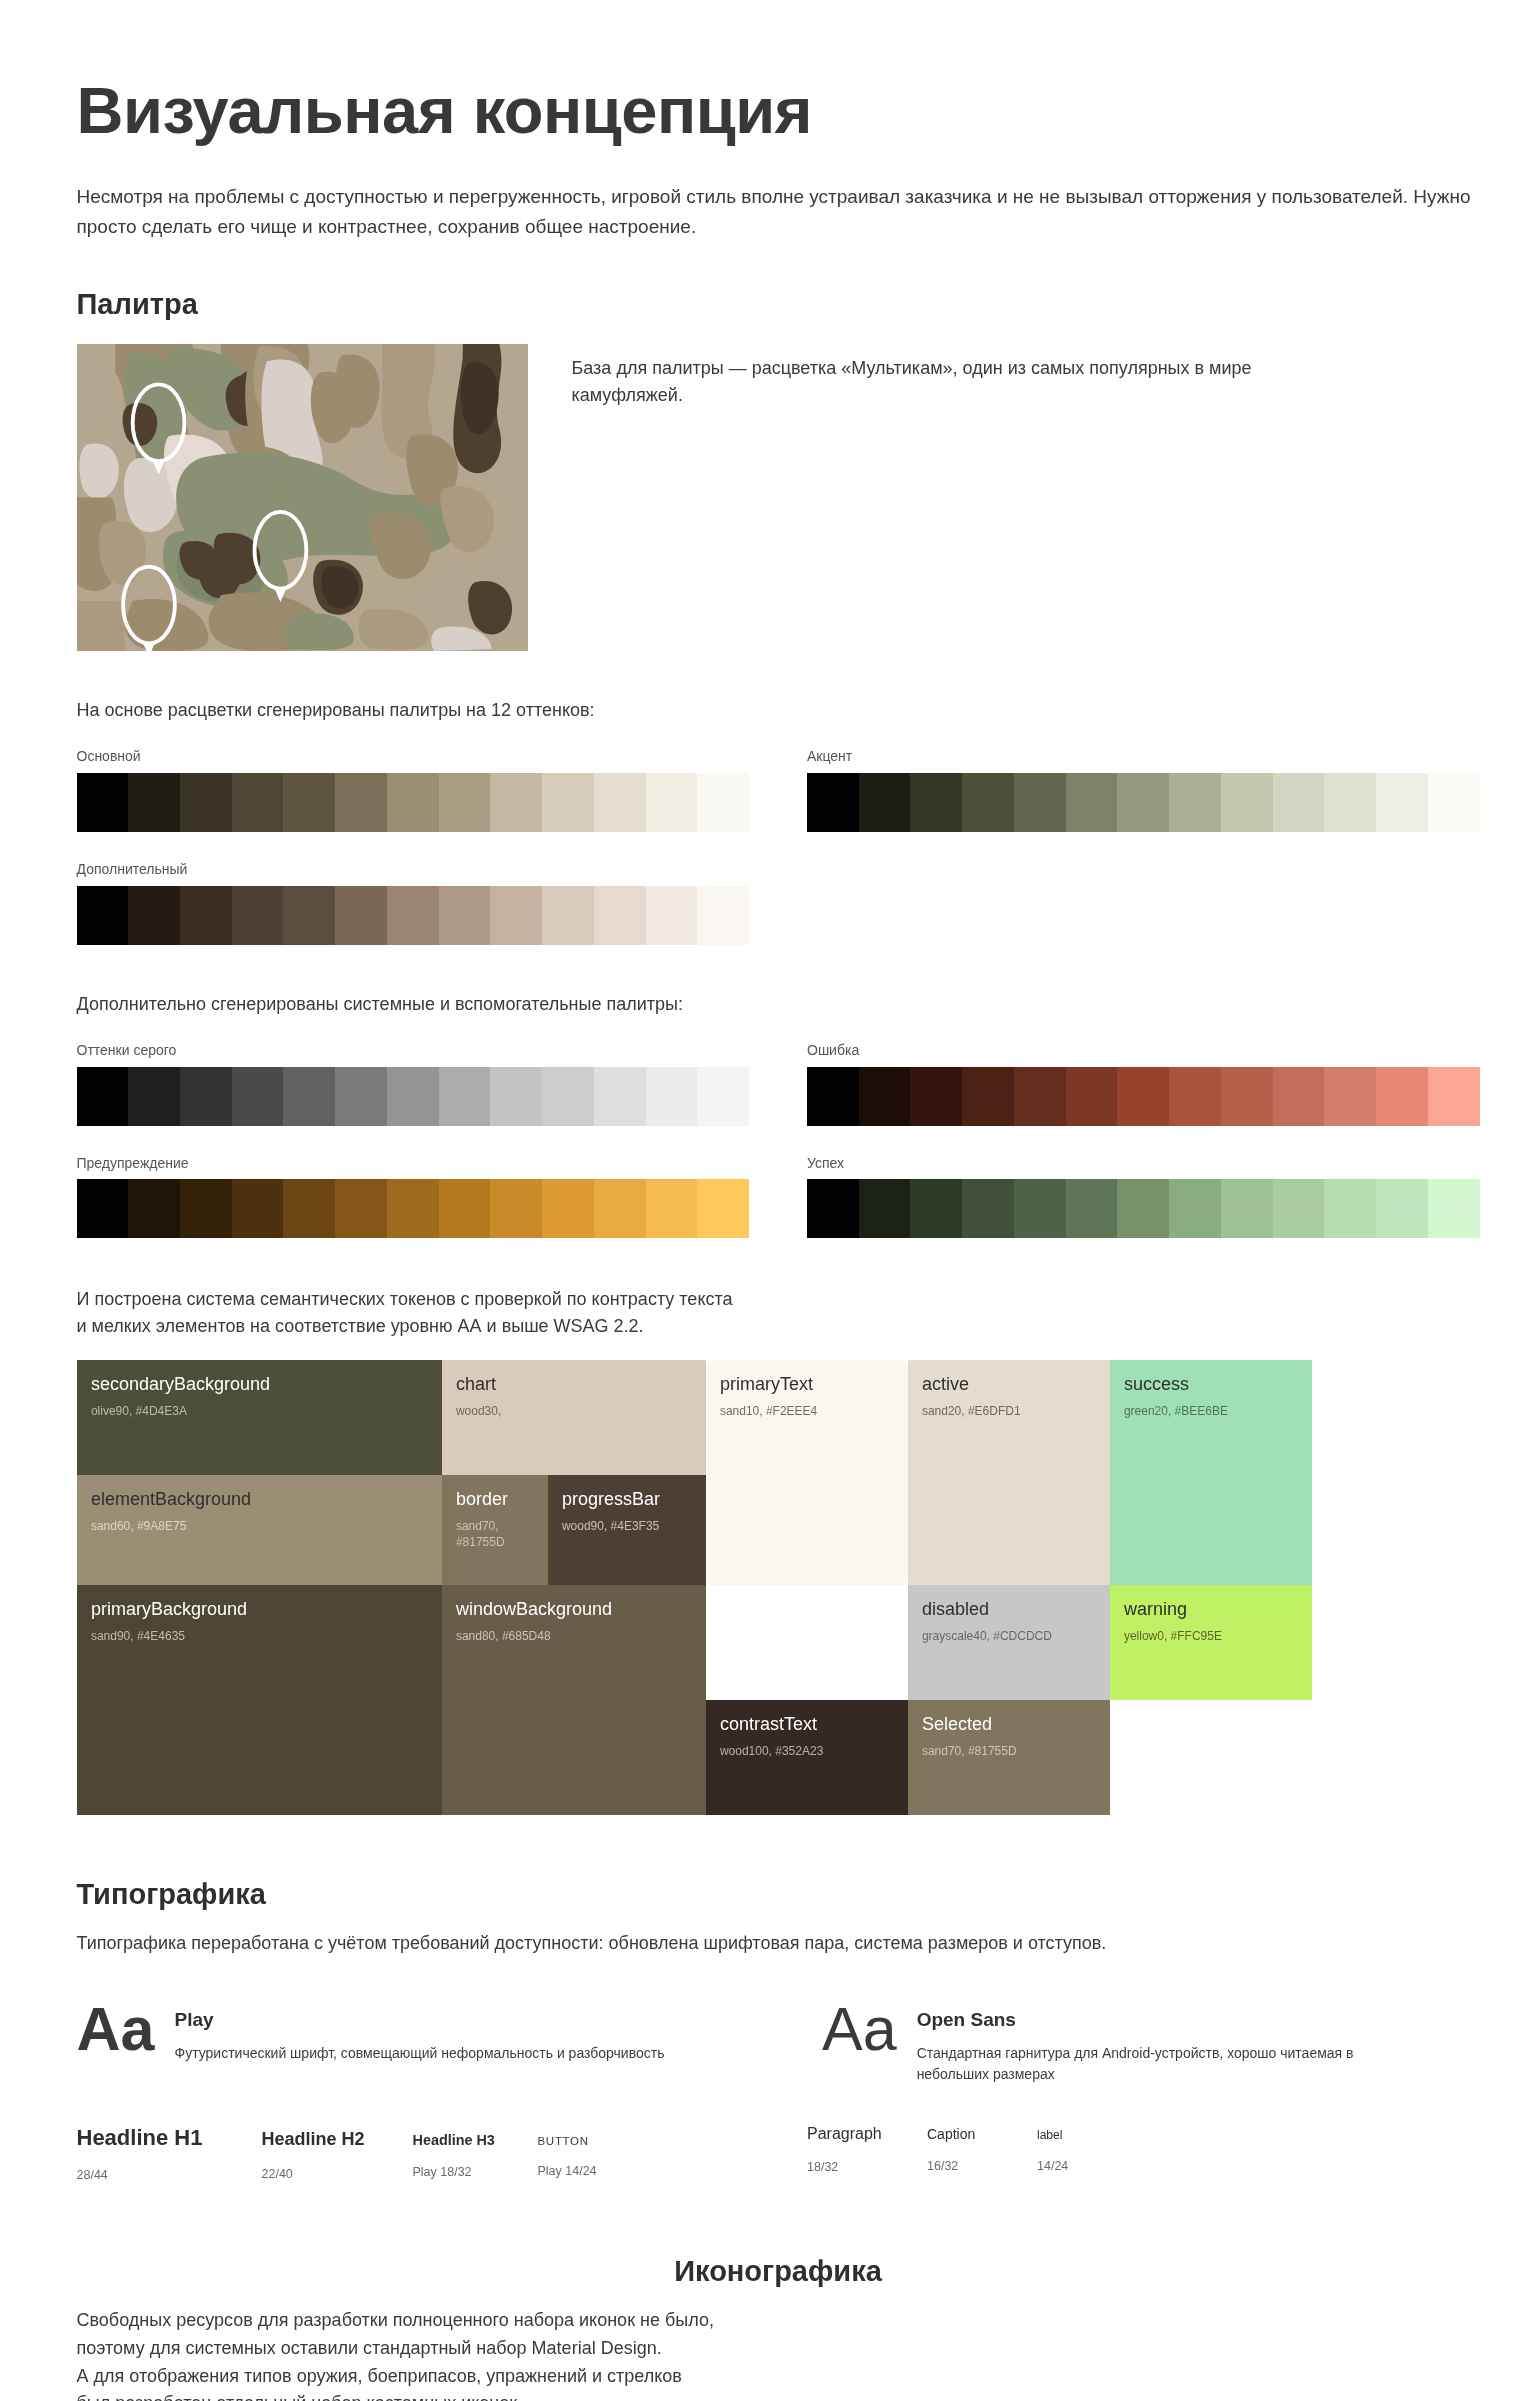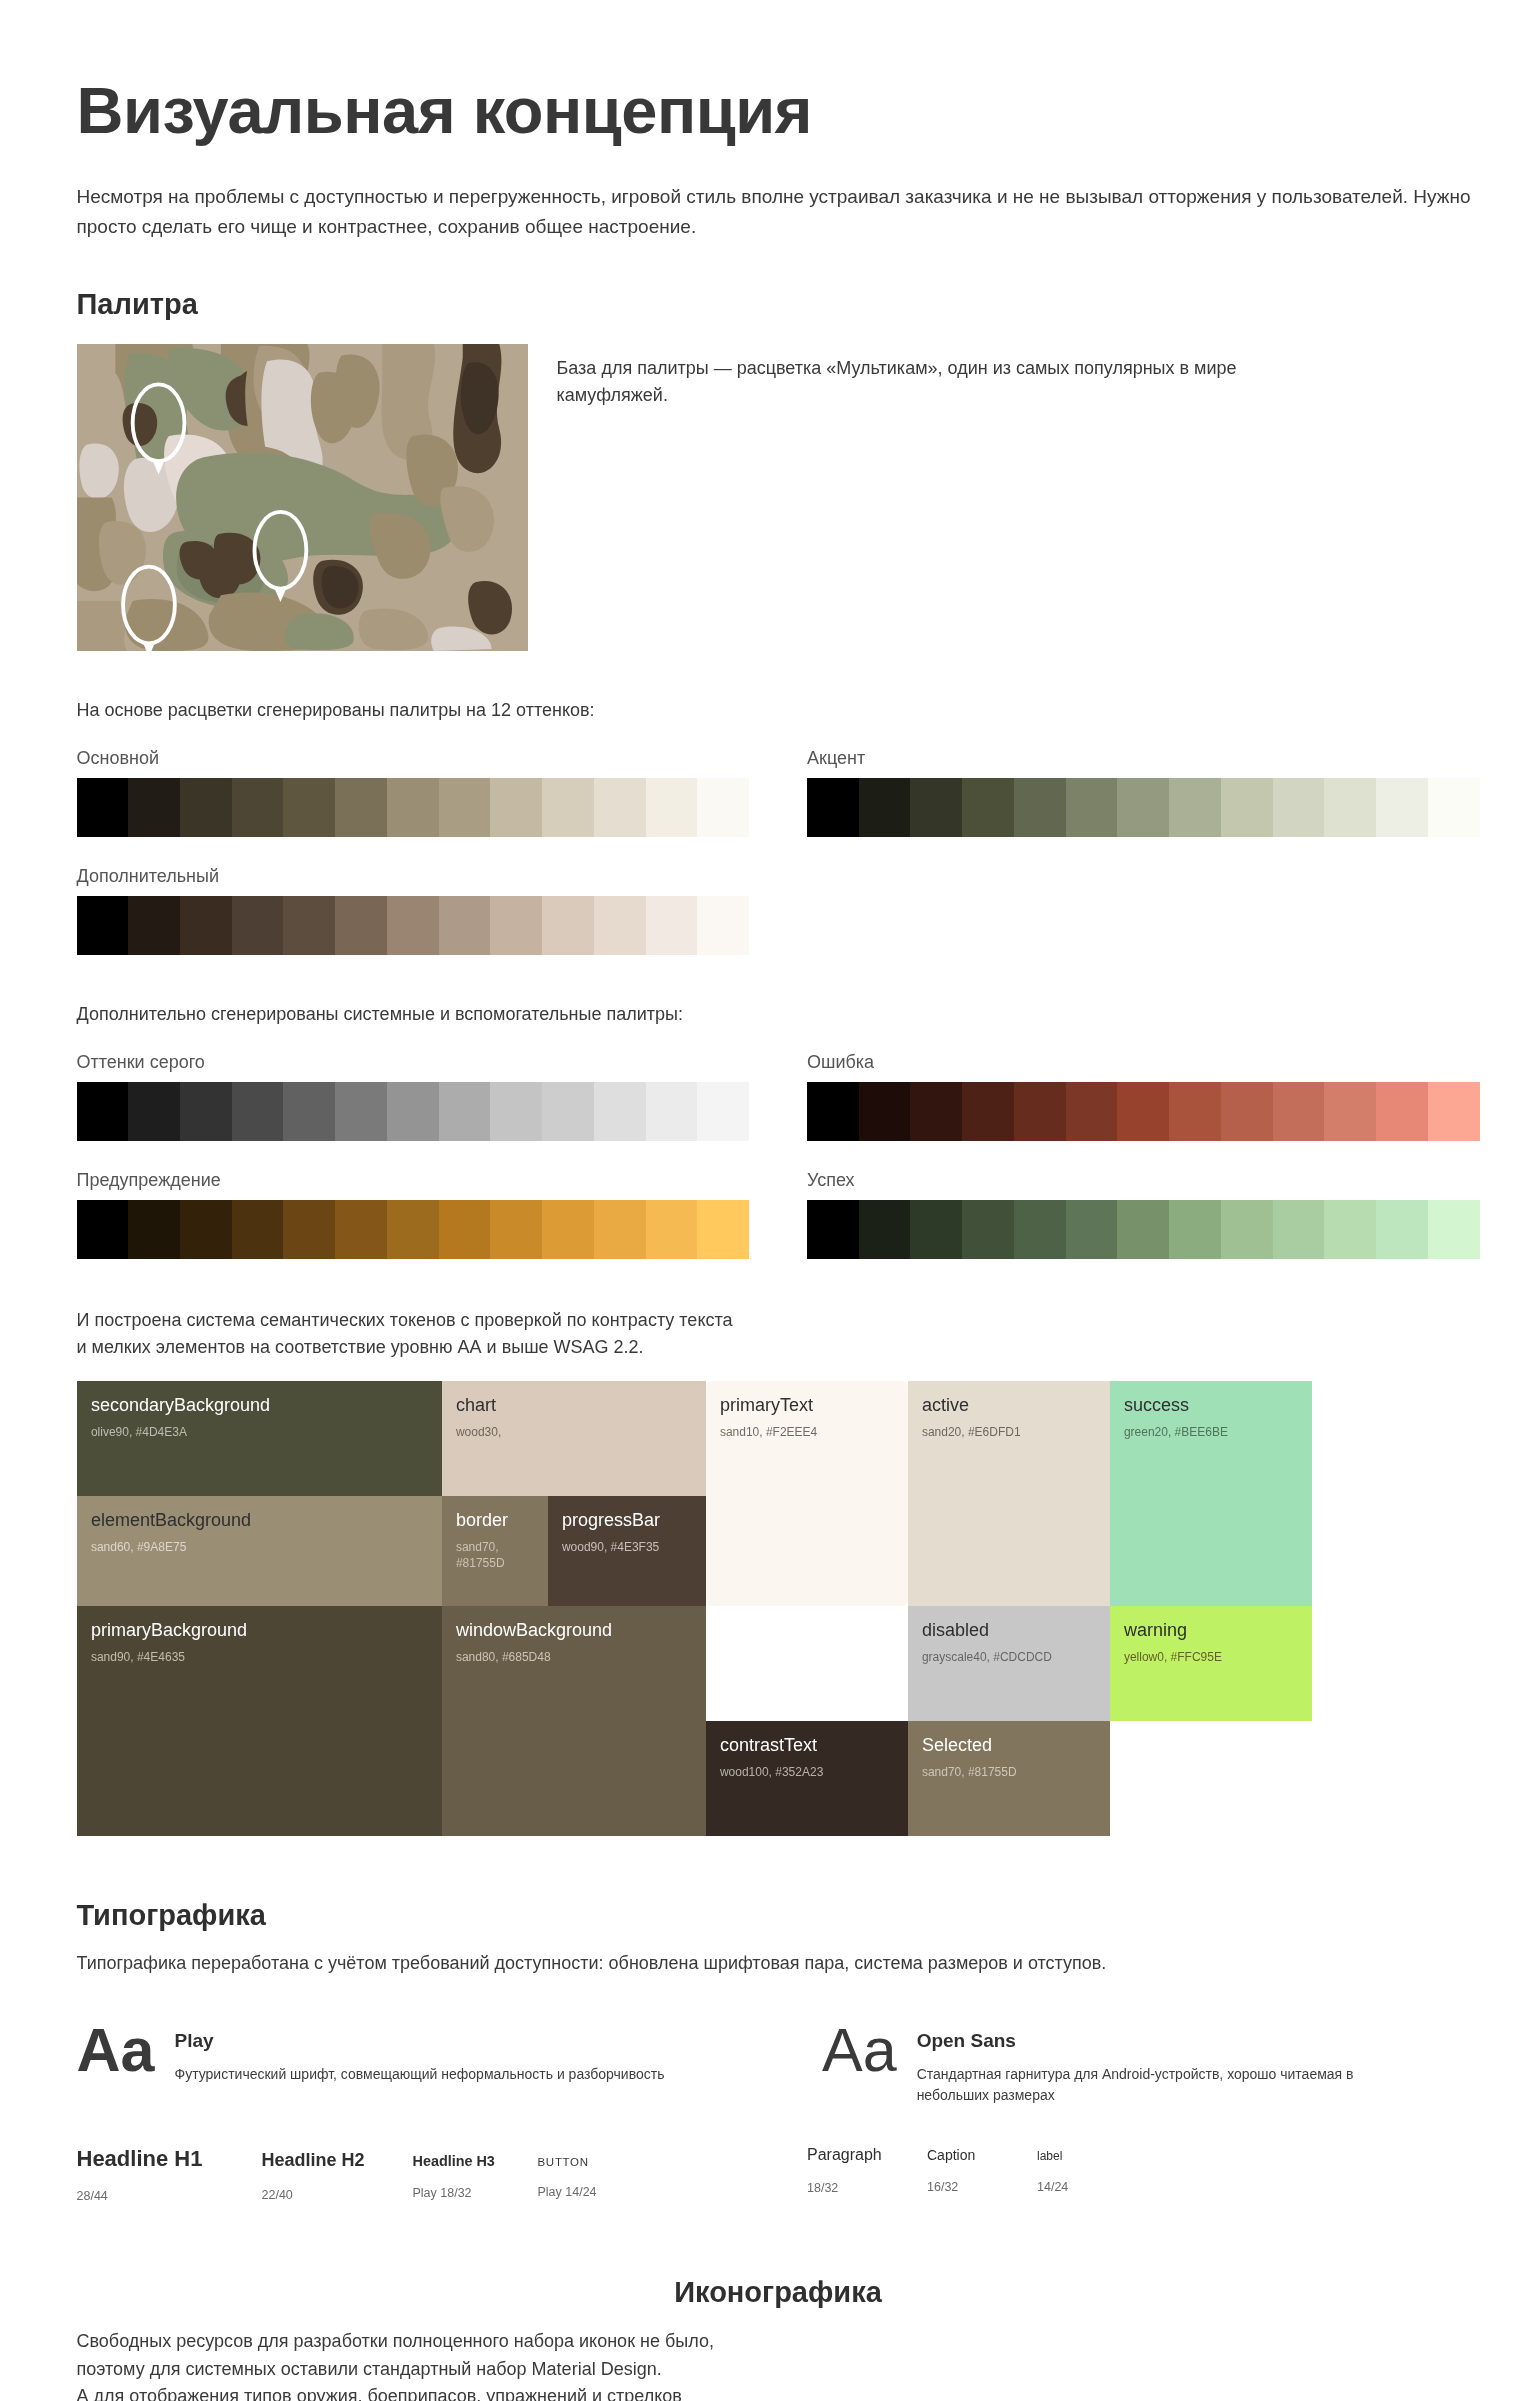--- a/index.html
+++ b/index.html
@@ -52,30 +52,30 @@
     font-weight: 400;
   }
 
   .body-text {
     font-size: 18px;
     line-height: 1.55;
     color: #3a3a3a;
   }
 
   .swatch-label {
-    font-size: 18px;
+    font-size: 14px;
     line-height: 1.3;
     color: #555;
     margin-bottom: 7.7px;
   }
 
   
   .sec-intro { margin-top: 37px; }
   .sec-palette-title { margin-top: 46px; }
-  .camo-row { margin-top: 22px; display: flex; gap: 29px; align-items: flex-start; }
+  .camo-row { margin-top: 22px; display: flex; gap: 44px; align-items: flex-start; }
 
   
   .camo {
     width: 451px;
     height: 307px;
     flex: 0 0 451px;
     position: relative;
     overflow: hidden;
     background: #b3a territory;
     background: #b5a68f;

